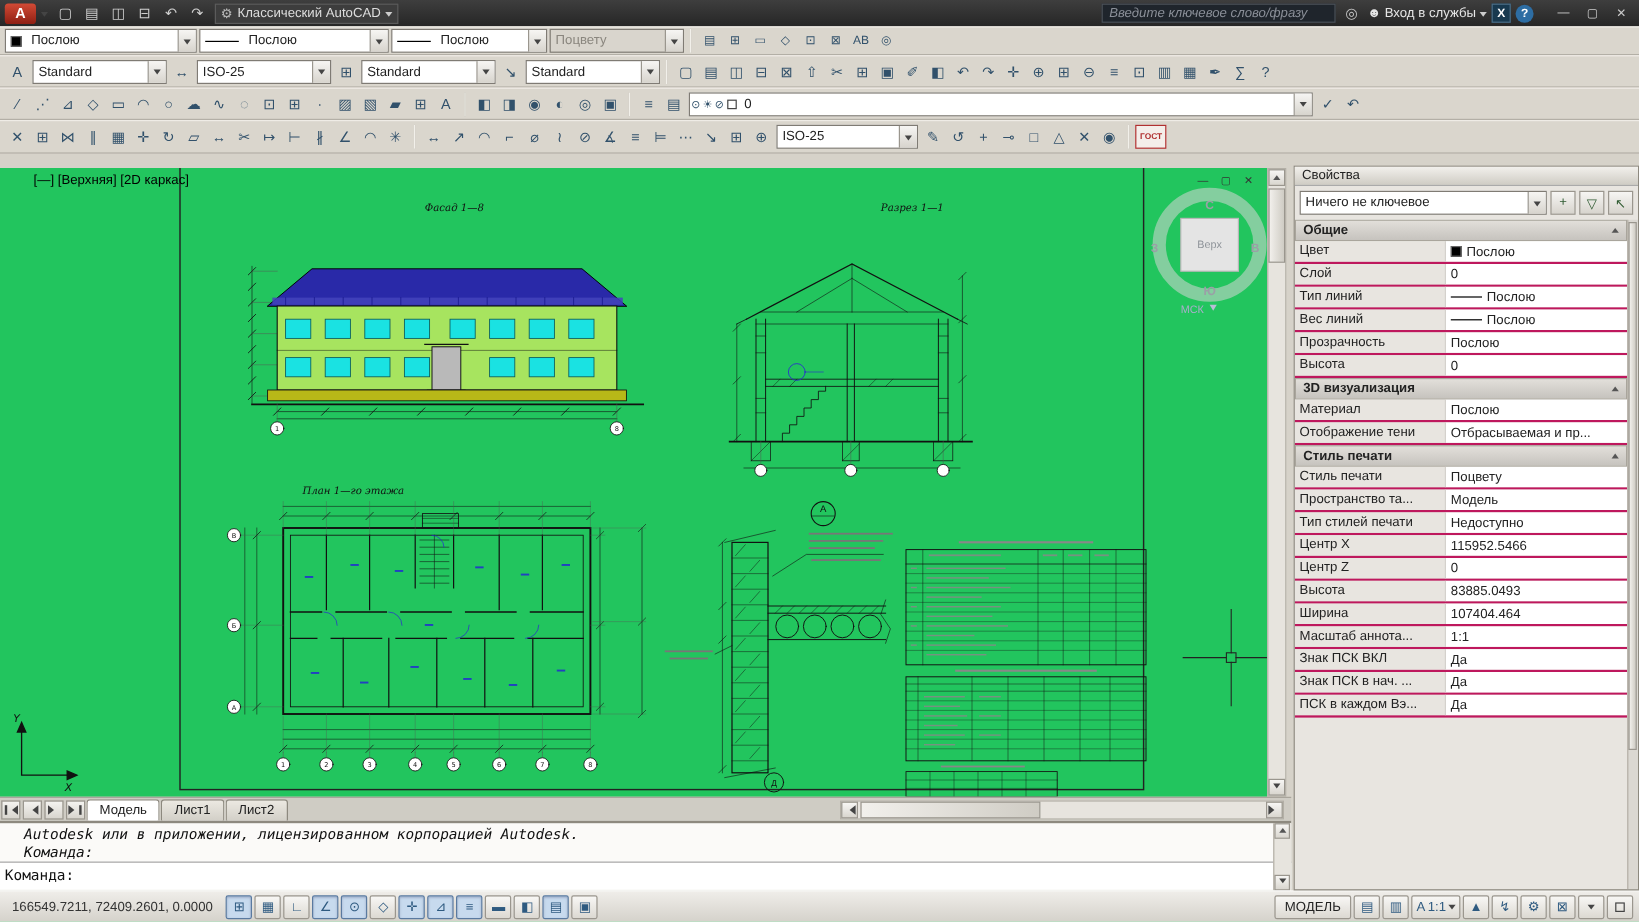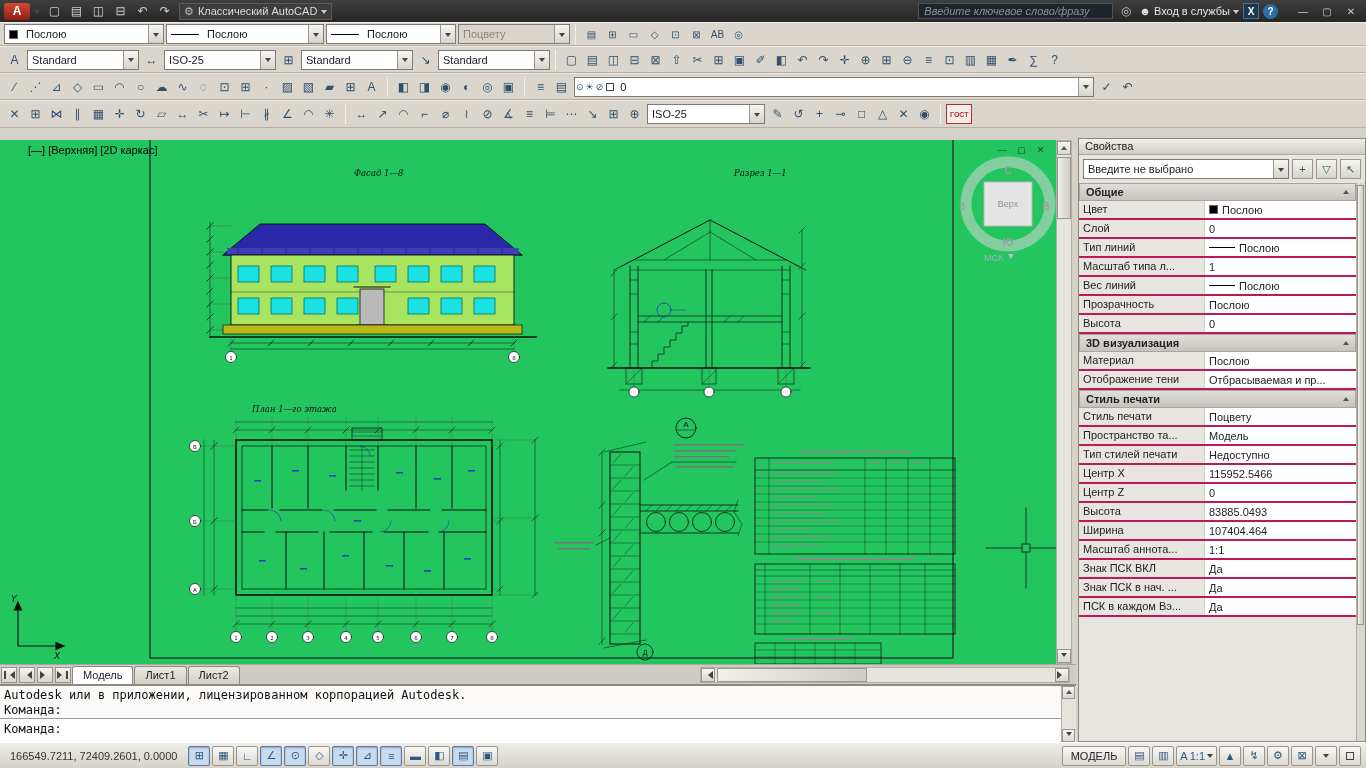--- a/index.html
+++ b/index.html
@@ -80,21 +80,21 @@
     border:1px solid #9a968e; display:flex; align-items:center; justify-content:center; }
   .bar { width:2px; height:8px; background:#444; }
   .tab { height:18px; padding:2px 10px 0 10px; border:1px solid #8d897f; border-bottom:none; margin-right:1px;
     background:linear-gradient(#ece9e2,#d2cfc7); border-radius:3px 3px 0 0; font-size:11px; }
   .tab.active { background:#fff; font-weight:normal; }
   #hscroll { position:absolute; left:700px; top:2px; width:370px; height:16px; background:#e7e4de; border:1px solid #b3afa6; }
 
   
   #command { position:absolute; left:0; top:684px; width:1076px; height:58px; background:#fbfaf8;
     border-top:2px solid #8d897f; font-family:"DejaVu Sans Mono",monospace; font-size:12px; color:#111; }
-  #command .hist { padding:2px 4px 0 4px; height:32px; line-height:15px; }
+  #command .hist { padding:2px 4px 0 20px; height:32px; line-height:15px;font-style:italic; }
   #command .divider { border-top:1px solid #999; }
   #command .prompt { padding:3px 4px; background:#fff; height:22px; }
   #cmdscroll { position:absolute; right:0; top:0; width:15px; height:56px; background:#e7e4de; border-left:1px solid #b3afa6; }
 
   
   #status { position:absolute; left:0; top:742px; width:1366px; height:26px;
     background:linear-gradient(#efede9,#d5d2cb); border-top:1px solid #fff; display:flex; align-items:center; padding:0 5px; gap:2px; }
   #coords { padding:2px 8px 2px 4px; color:#333; font-size:11px; border:1px solid transparent; }
   .sbtn { width:22px; height:20px; background:linear-gradient(#f8f7f5,#dcd9d2); border:1px solid #9a968e;
     display:flex; align-items:center; justify-content:center; font-size:11px; color:#2e5a80; border-radius:2px; }
@@ -747,21 +747,21 @@
       </span>
     <span class="sbtn">
         <span class="cs-box"></span>
       </span>
   </div>
 
   <div id="props">
     <div id="props-header">Свойства</div>
     <div id="selector-row">
       <div class="combo">
-        <span class="txt">Введите не выбрано</span>
+        <span class="txt">Ничего не ключевое</span>
         <span class="cbtn">
             <span class="tri-d"></span>
           </span>
       </div>
       <div class="iconstrip" style="gap:3px">
 
       <span class="pal-btn">+</span>
           <span class="pal-btn">▽</span>
           <span class="pal-btn">↖</span>
         </div>
@@ -790,26 +790,20 @@
             </div>
 
             <div class="prow">
               <div class="lbl">Тип линий</div>
               <div class="val">
                 <span class="pre line"></span>
                 <span>Послою</span>
               </div>
             </div>
 
-            <div class="prow">
-              <div class="lbl">Масштаб типа л...</div>
-              <div class="val">
-                <span>1</span>
-              </div>
-            </div>
 
             <div class="prow">
               <div class="lbl">Вес линий</div>
               <div class="val">
                 <span class="pre line"></span>
                 <span>Послою</span>
               </div>
             </div>
 
             <div class="prow">

